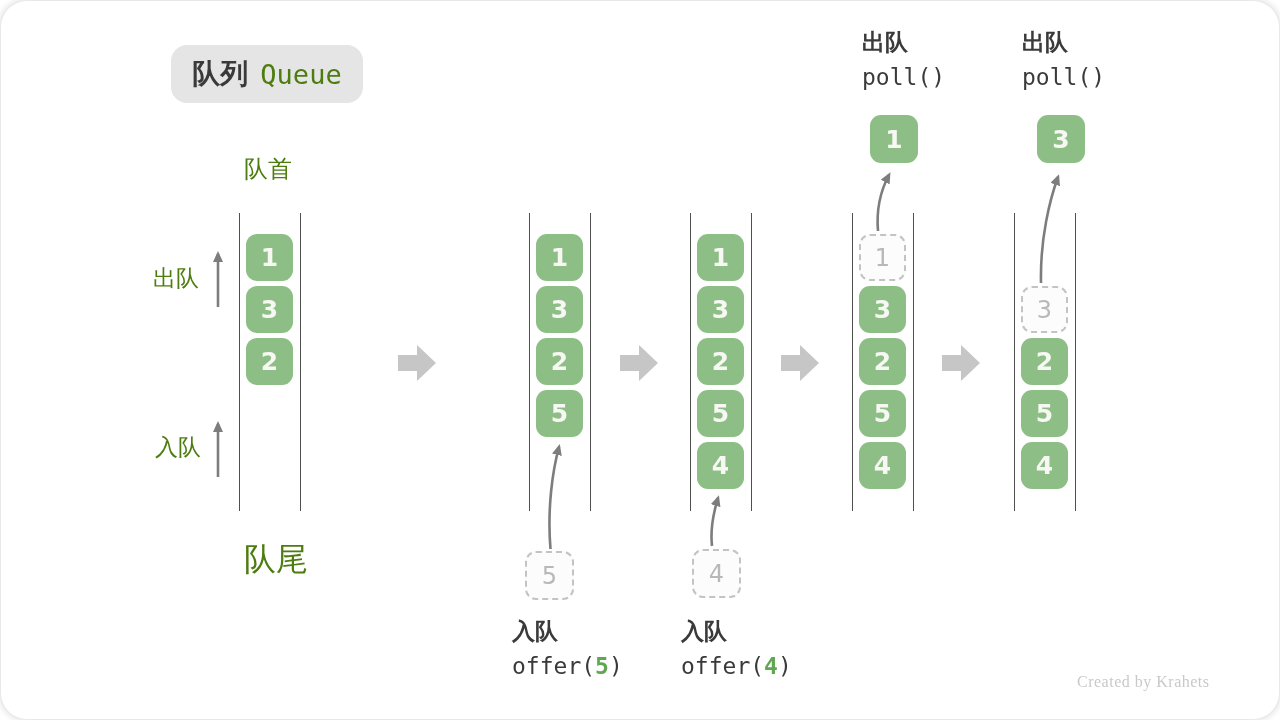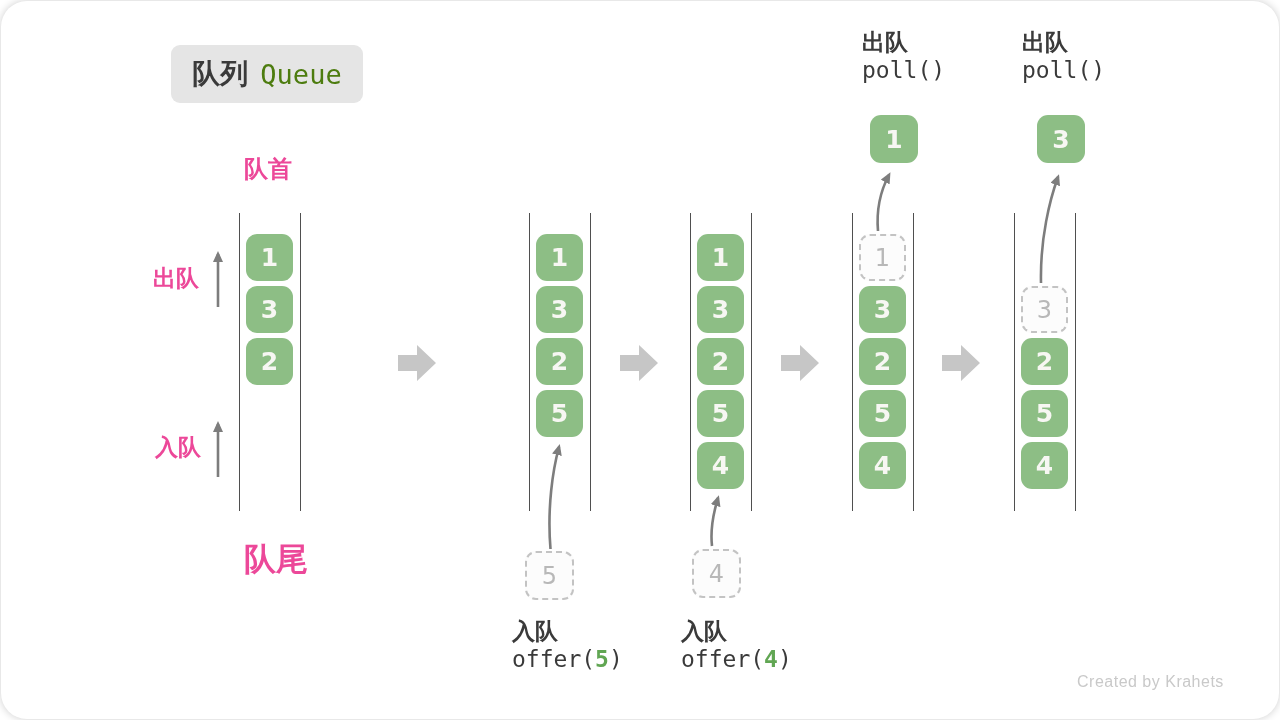--- a/index.html
+++ b/index.html
@@ -5,51 +5,51 @@
   html,body{margin:0;padding:0;background:#ffffff;width:1280px;height:720px;overflow:hidden;}
   *{box-sizing:border-box;}
   .card{
     position:absolute;left:1px;top:1px;width:1278px;height:718px;
     background:#ffffff;border-radius:26px;
     box-shadow:0 0 9px rgba(0,0,0,0.20);
     font-family:"DejaVu Sans","Liberation Sans",sans-serif;
   }
   .title-box{
     position:absolute;left:170px;top:44px;width:192px;height:58px;
-    background:#e5e5e5;border-radius:9px;
+    background:#e5e5e5;border-radius:16px;
     display:flex;align-items:center;justify-content:center;gap:12px;
   }
   .title-zh{font-size:28px;font-weight:bold;color:#3a3a3a;}
   .title-en{font-family:"DejaVu Sans Mono","Liberation Mono",monospace;font-size:27px;color:#4d7c0f;}
-  .lbl{position:absolute;font-size:23px;font-weight:bold;color:#ec4899;white-space:nowrap;}
+  .lbl{position:absolute;font-size:23px;font-weight:normal;color:#4d7c0f;white-space:nowrap;}
   .col{
     position:absolute;top:212px;height:298px;width:62px;
     border-left:1.6px solid #4f4f4f;border-right:1.6px solid #4f4f4f;
   }
   .qb{
     position:absolute;width:47px;height:47px;border-radius:11px;
     background:#8dbe85;color:#f7f7f3;
     display:flex;align-items:center;justify-content:center;
     font-size:25px;font-weight:bold;
   }
   .col .qb{left:6px;}
   .qb.ghost{
     background:#fcfcfc;border:2.2px dashed #c3c3c3;color:#b8b8b8;font-weight:normal;font-size:24px;
   }
   .qb.solo{position:absolute;}
   .s0{top:21px}.s1{top:73px}.s2{top:125px}.s3{top:177px}.s4{top:229px}
   .op{position:absolute;white-space:nowrap;}
   .op-zh{font-size:23px;font-weight:bold;color:#3a3a3a;line-height:28px;}
-  .op-code{font-family:"DejaVu Sans Mono","Liberation Mono",monospace;font-size:23px;color:#3a3a3a;line-height:28px;}
+  .op-code{font-family:"DejaVu Sans Mono","Liberation Mono",monospace;font-size:23px;color:#3a3a3a;line-height:28px;margin-top:7px;}
   .op-arg{color:#61a653;font-weight:bold;}
   .overlay{position:absolute;left:0;top:0;width:1280px;height:720px;pointer-events:none;}
   .block-arrow{position:absolute;}
   .watermark{
     position:absolute;left:1076px;top:672px;
-    font-family:Liberation Sans, sans-serif;
+    font-family:Liberation Serif, serif;
     font-size:16px;color:#c9c9c9;letter-spacing:0.5px;
   }
 </style>
 </head>
 <body>
 
 <div class="card">
 
   <div class="title-box">
     <span class="title-zh">队列</span>

